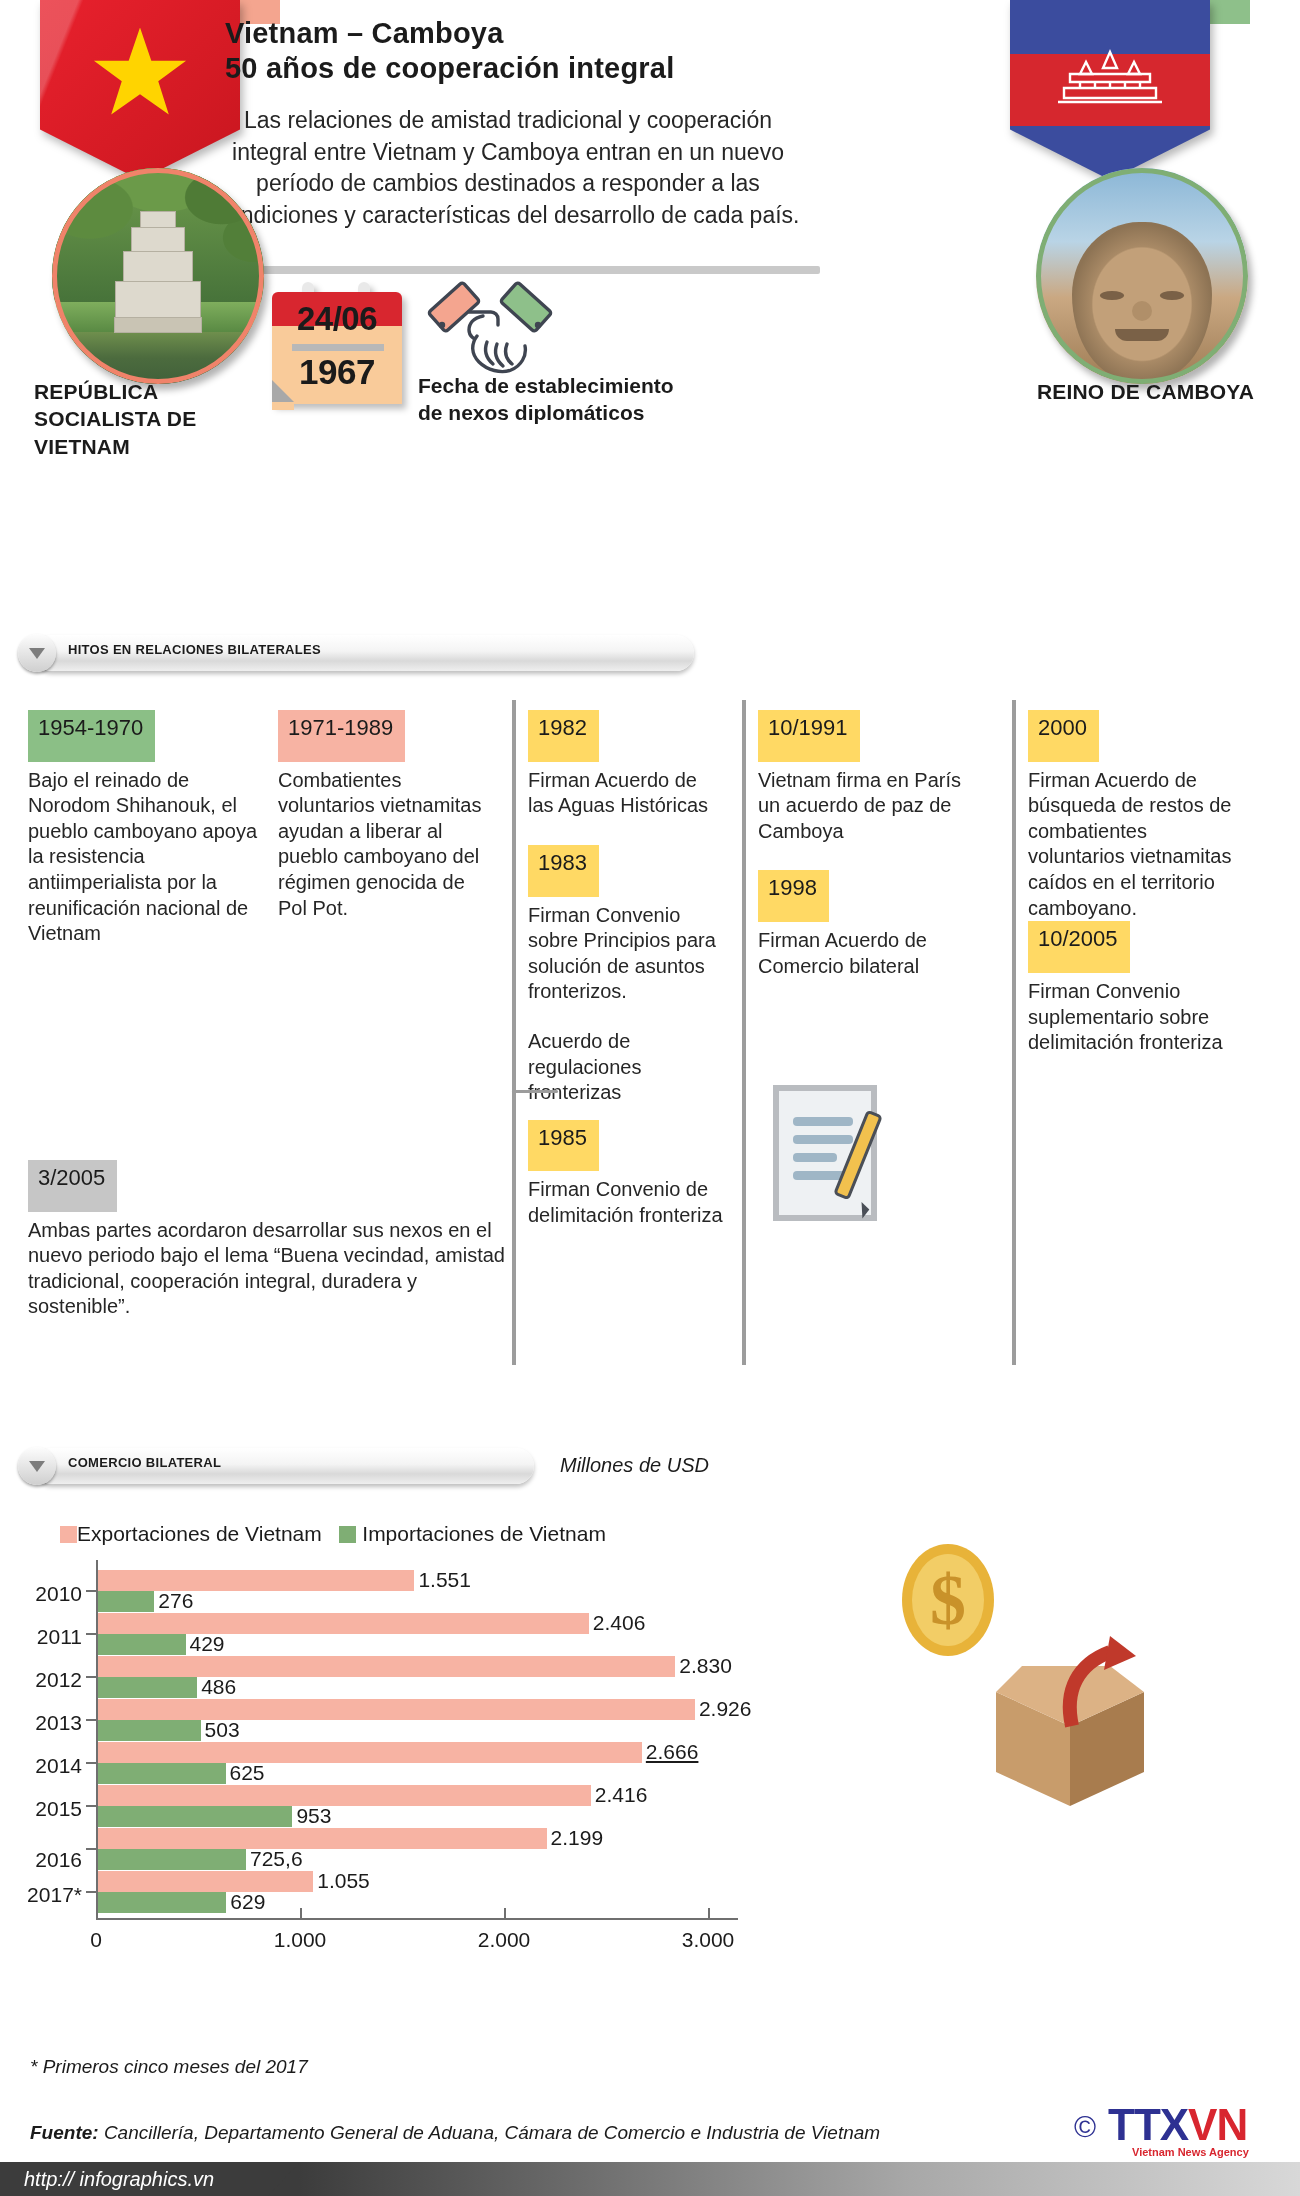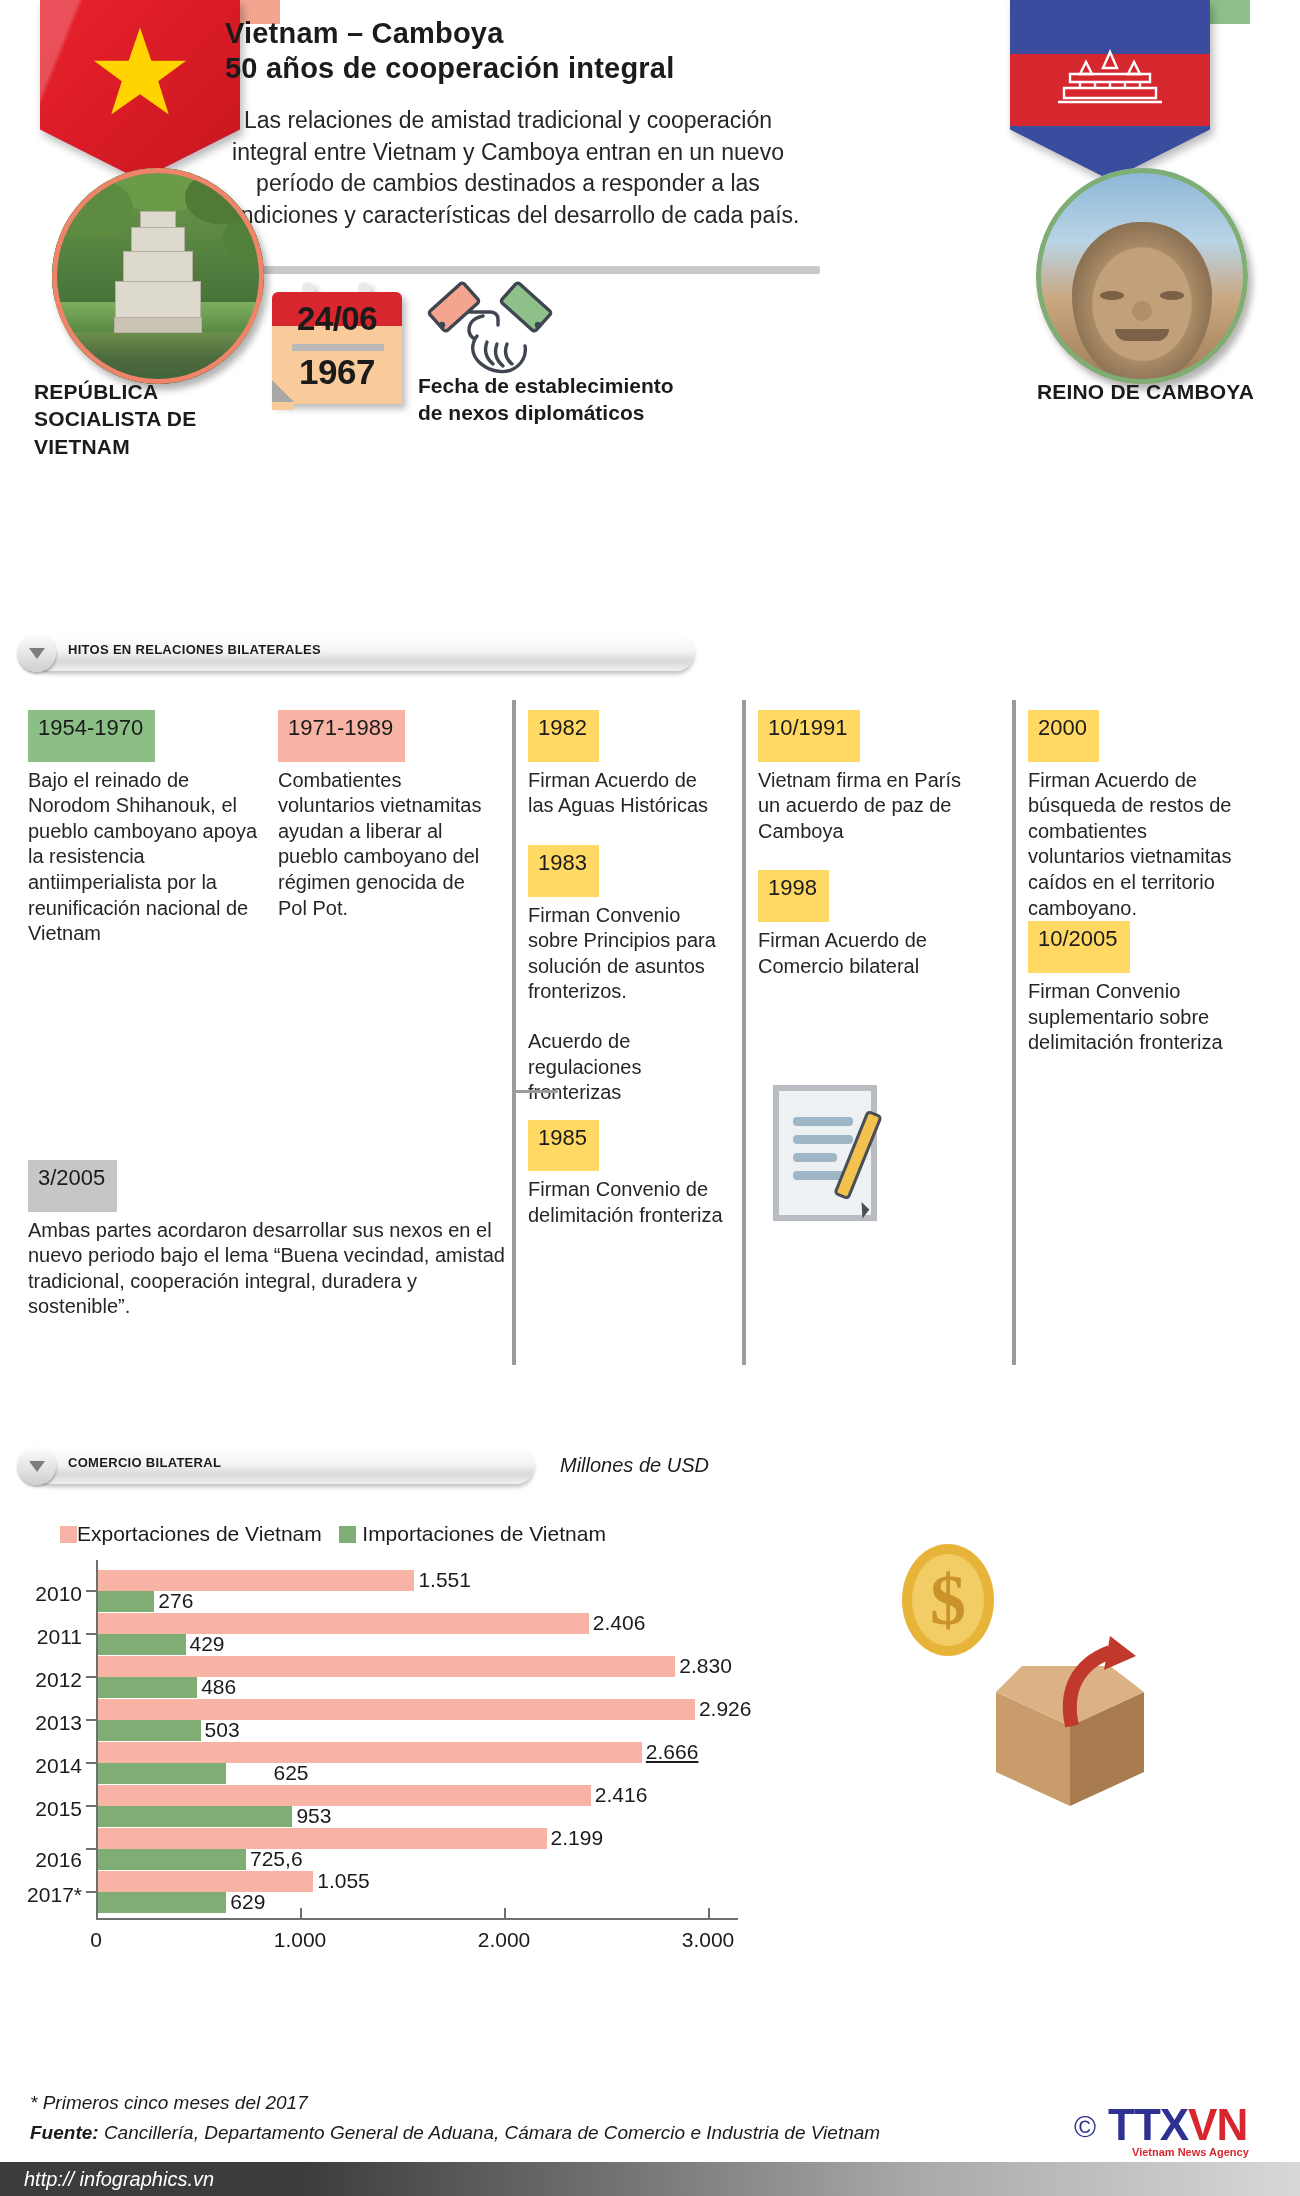--- a/index.html
+++ b/index.html
@@ -382,21 +382,21 @@
     <div class="tick" style="left: 86px; top: 167px; width: 12px; height: 2px;"></div>
     <div class="bar exp" style="left: 98px; width: 596.904px; top: 147px;"></div>
     <div class="barval" style="left: 698.904px; top: 145px;">2.926</div>
     <div class="bar imp" style="left: 98px; width: 102.612px; top: 168px;"></div>
     <div class="barval" style="left: 204.612px; top: 166px;">503</div>
     <div class="ylabel" style="left: 0px; width: 82px; top: 202px;">2014</div>
     <div class="tick" style="left: 86px; top: 210px; width: 12px; height: 2px;"></div>
     <div class="bar exp" style="left: 98px; width: 543.864px; top: 190px;"></div>
     <div class="barval" style="left: 645.864px; top: 188px; text-decoration: underline;">2.666</div>
     <div class="bar imp" style="left: 98px; width: 127.5px; top: 211px;"></div>
-    <div class="barval" style="left: 229.5px; top: 209px; margin-left: 44px;">625</div>
+    <div class="barval" style="left: 229.5px; top: 209px;">625</div>
     <div class="ylabel" style="left: 0px; width: 82px; top: 245px;">2015</div>
     <div class="tick" style="left: 86px; top: 253px; width: 12px; height: 2px;"></div>
     <div class="bar exp" style="left: 98px; width: 492.864px; top: 233px;"></div>
     <div class="barval" style="left: 594.864px; top: 231px;">2.416</div>
     <div class="bar imp" style="left: 98px; width: 194.412px; top: 254px;"></div>
     <div class="barval" style="left: 296.412px; top: 252px;">953</div>
     <div class="ylabel" style="left: 0px; width: 82px; top: 296px;">2016</div>
     <div class="tick" style="left: 86px; top: 296px; width: 12px; height: 2px;"></div>
     <div class="bar exp" style="left: 98px; width: 448.596px; top: 276px;"></div>
     <div class="barval" style="left: 550.596px; top: 274px;">2.199</div>
@@ -412,21 +412,21 @@
     <div class="tick" style="left: 96px; top: 356px;"></div>
     <div class="ticklabel" style="left: 46px; width: 100px; top: 376px;">0</div>
     <div class="tick" style="left: 300px; top: 356px;"></div>
     <div class="ticklabel" style="left: 250px; width: 100px; top: 376px;">1.000</div>
     <div class="tick" style="left: 504px; top: 356px;"></div>
     <div class="ticklabel" style="left: 454px; width: 100px; top: 376px;">2.000</div>
     <div class="tick" style="left: 708px; top: 356px;"></div>
     <div class="ticklabel" style="left: 658px; width: 100px; top: 376px;">3.000</div>
   </div>
 
-<div class="footnote" style="left:30px;top:2056px;margin-top:36px;">* Primeros cinco meses del 2017</div>
+<div class="footnote" style="left:30px;top:2056px;">* Primeros cinco meses del 2017</div>
 
 <svg class="dollaricon" viewBox="0 0 120 130">
   <ellipse cx="60" cy="62" rx="46" ry="56" fill="#e8b339"></ellipse>
   <ellipse cx="60" cy="62" rx="36" ry="46" fill="#f2cd66"></ellipse>
   <text x="60" y="86" font-family="'Liberation Serif',serif" font-size="72" font-weight="bold" fill="#c9922a" text-anchor="middle">$</text>
 </svg>
 <svg class="boxicon" viewBox="0 0 220 180">
   <path d="M36 62 L110 96 L110 176 L36 142 Z" fill="#c89c6b"></path>
   <path d="M184 62 L110 96 L110 176 L184 142 Z" fill="#a87c4e"></path>
   <path d="M36 62 L62 36 L150 36 L184 62 L110 96 Z" fill="#dcb285"></path>

